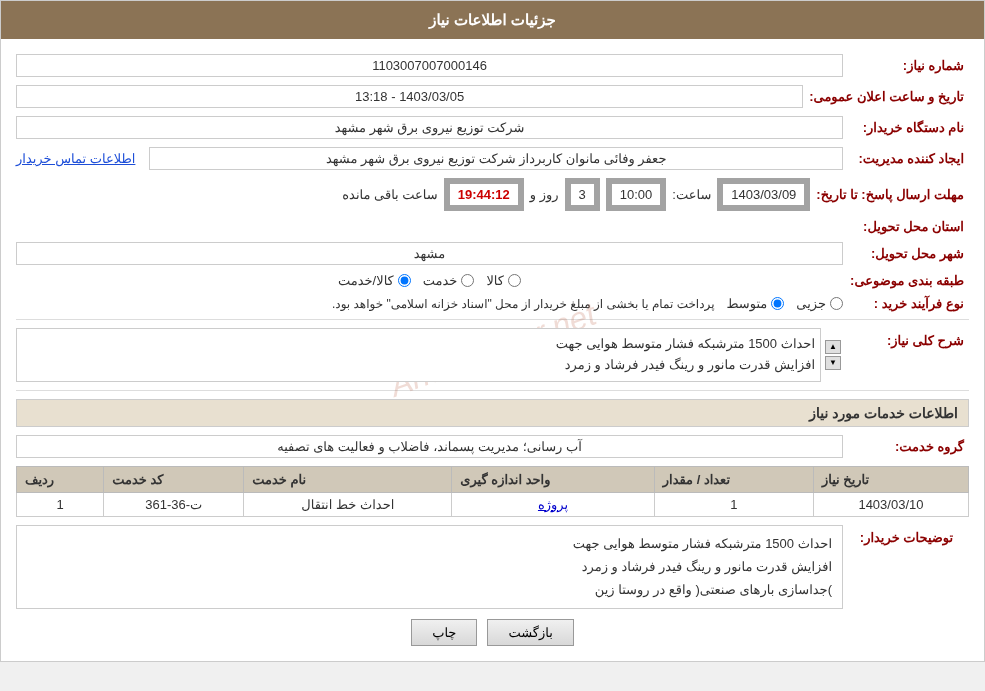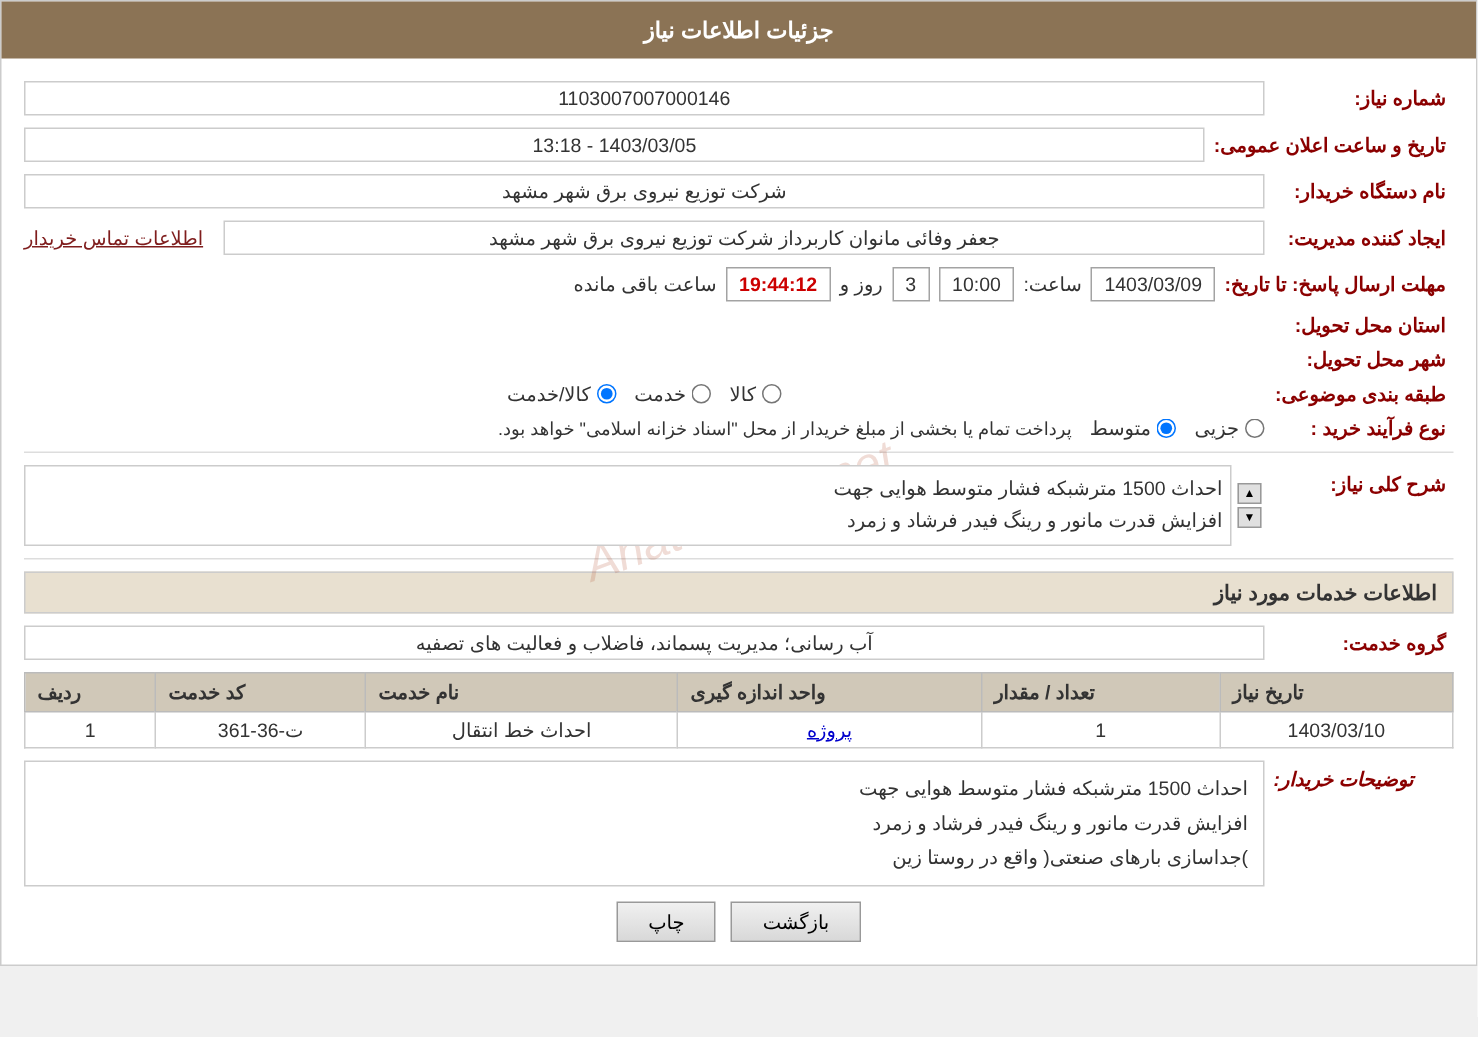--- a/index.html
+++ b/index.html
@@ -53,27 +53,27 @@
       background: #fff;
       flex: 1;
       text-align: center;
     }
 
     .field-value-wide {
       flex: 2;
     }
 
     .link-blue {
-      color: #7f1d1d;
+      color: #1d4ed8;
       text-decoration: underline;
       cursor: pointer;
     }
 
     .date-box {
-      border: 1px solid #a3a3a3;
+      border: 6px solid #a3a3a3;
       padding: 3px 8px;
       background: #fff;
       white-space: nowrap;
     }
 
     .radio-group {
       display: flex;
       align-items: center;
       gap: 12px;
       flex: 1;
@@ -175,24 +175,23 @@
       align-items: flex-start;
       margin-bottom: 8px;
       gap: 6px;
     }
 
     .tosih-label {
       color: #8B0000;
       font-weight: bold;
       white-space: nowrap;
       min-width: 120px;
-      text-align: left;
+      text-align: center;
       padding-right: 5px;
       padding-top: 5px;
-      font-style: italic;
     }
 
     .tosih-box {
       border: 1px solid #ccc;
       padding: 6px 10px;
       background: #fff;
       flex: 1;
       text-align: right;
       line-height: 1.8;
     }
@@ -269,20 +268,21 @@
       <span class="date-box" style="color:#cc0000;font-weight:bold;">19:44:12</span>
       <span style="white-space:nowrap;">ساعت باقی مانده</span>
     </div>
 
     <div class="form-row">
       <span class="field-label">استان محل تحویل:</span>
     </div>
 
     <div class="form-row">
       <span class="field-label">شهر محل تحویل:</span>
+      <span class="field-value field-value-wide">مشهد</span>
     </div>
 
     <div class="form-row">
       <span class="field-label">طبقه بندی موضوعی:</span>
       <div class="radio-group">
         <div class="radio-item">
           <input type="radio" name="tabaqe" style="">
           <span>کالا</span>
         </div>
         <div class="radio-item">

